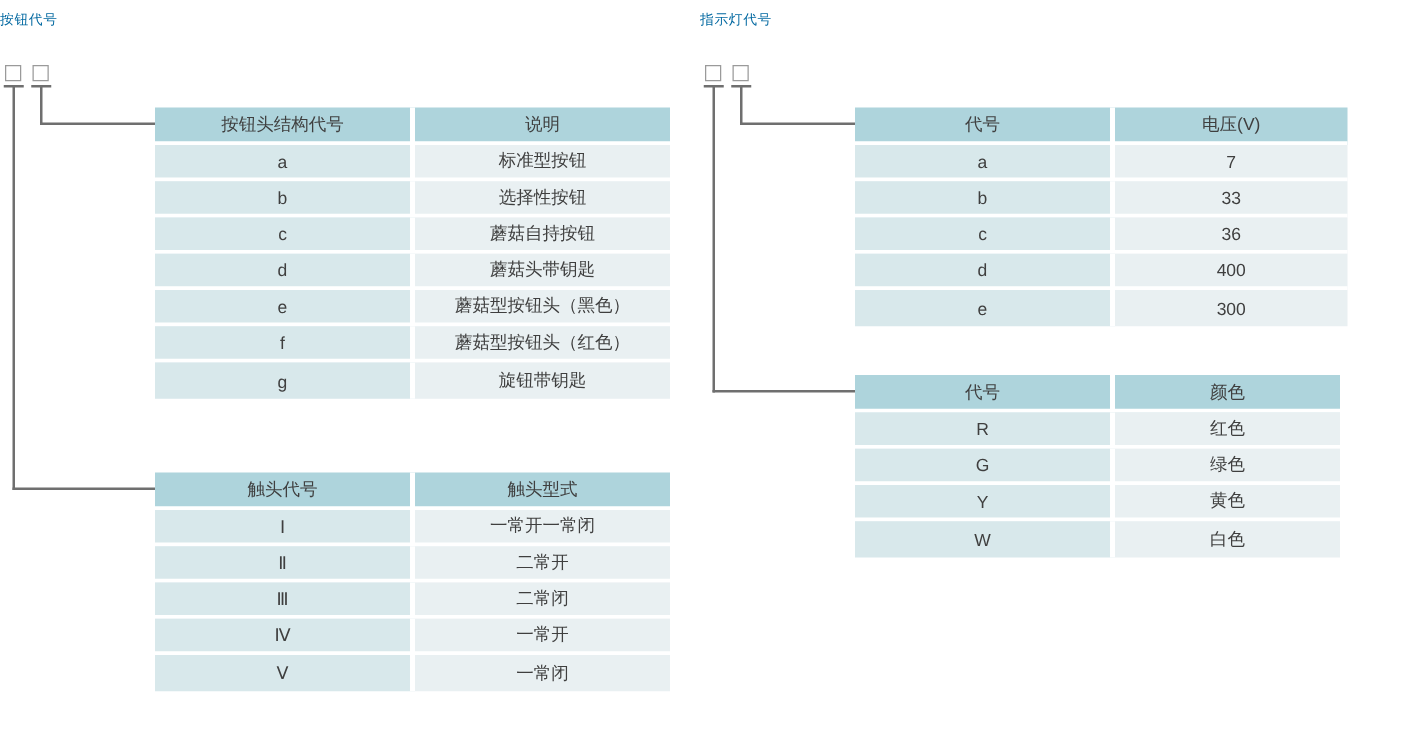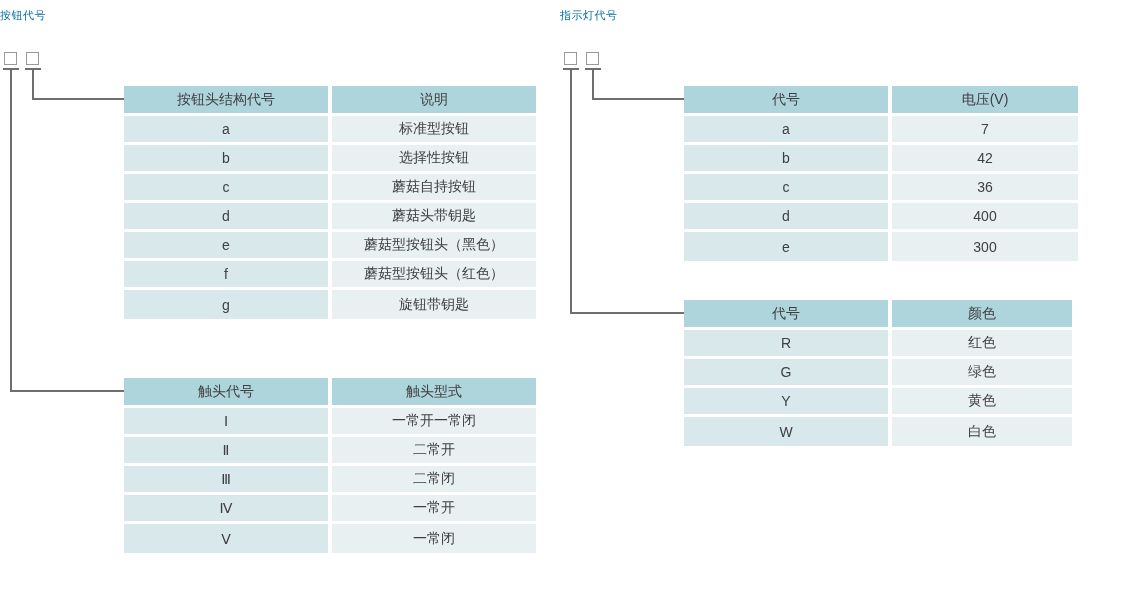--- a/index.html
+++ b/index.html
@@ -178,21 +178,21 @@
         <th style="width:186px;">电压(V)</th>
       </tr>
     </thead>
     <tbody>
       <tr>
           <td class="c1 code-cell">a</td>
           <td class="c2">7</td>
         </tr>
       <tr>
           <td class="c1 code-cell">b</td>
-          <td class="c2">42</td>
+          <td class="c2">33</td>
         </tr>
       <tr>
           <td class="c1 code-cell">c</td>
           <td class="c2">36</td>
         </tr>
       <tr>
           <td class="c1 code-cell">d</td>
           <td class="c2">400</td>
         </tr>
       <tr>

